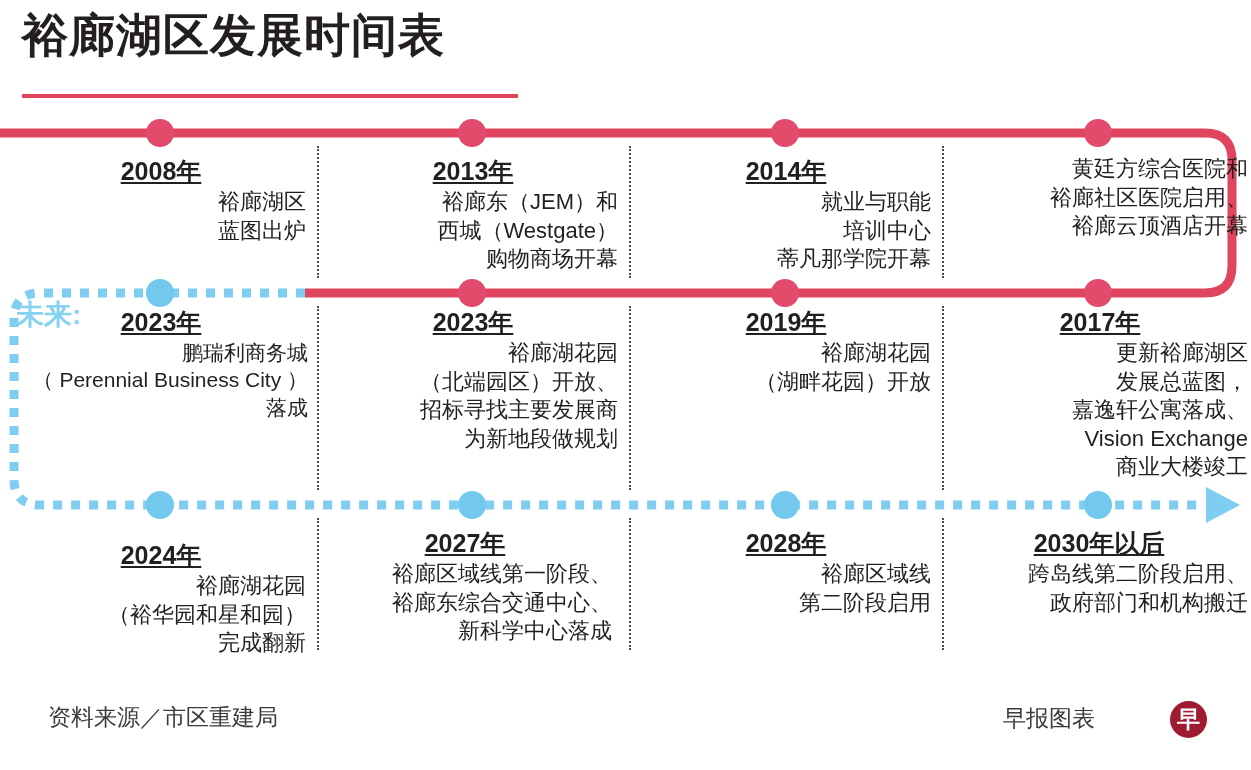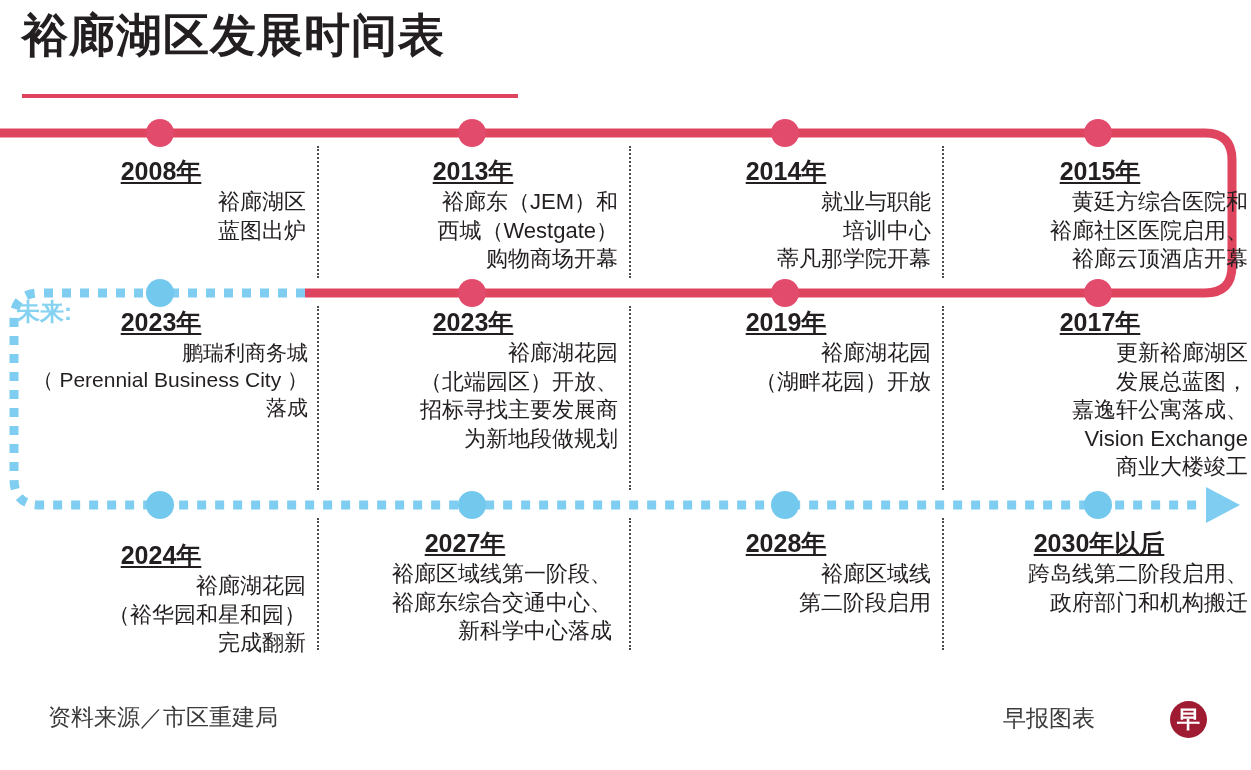--- a/index.html
+++ b/index.html
@@ -20,21 +20,21 @@
     position:absolute;left:22px;top:94px;width:496px;height:4px;
     background:#e0455f;
   }
 
   
   #lines{position:absolute;left:0;top:0;width:1251px;height:770px;}
 
   
   .future-label{
     position:absolute;left:16px;top:296px;
-    font-size:24px;font-weight:bold;color:#86d2f1;
+    font-size:28px;font-weight:bold;color:#86d2f1;
     letter-spacing:0px;white-space:nowrap;
   }
 
   
   .vsep{
     position:absolute;width:0;border-left:2px dotted #4c4c4c;
   }
 
   
   .cell{
@@ -124,21 +124,20 @@
 西城（Westgate）
 购物商场开幕</div>
   </div>
   <div class="cell" style="left:641px;top:155px;width:290px;">
     <div class="year">2014年</div>
     <div class="desc">就业与职能
 培训中心
 蒂凡那学院开幕</div>
   </div>
   <div class="cell" style="left:952px;top:155px;width:296px;">
-    <div class="year">2015年</div>
     <div class="desc">黄廷方综合医院和
 裕廊社区医院启用、
 裕廊云顶酒店开幕</div>
   </div>
 
   <div class="cell" style="left:14px;top:306px;width:294px;">
     <div class="year">2023年</div>
     <div class="desc" style="font-size:21px;">鹏瑞利商务城
 （ Perennial Business City ）
 落成</div>

